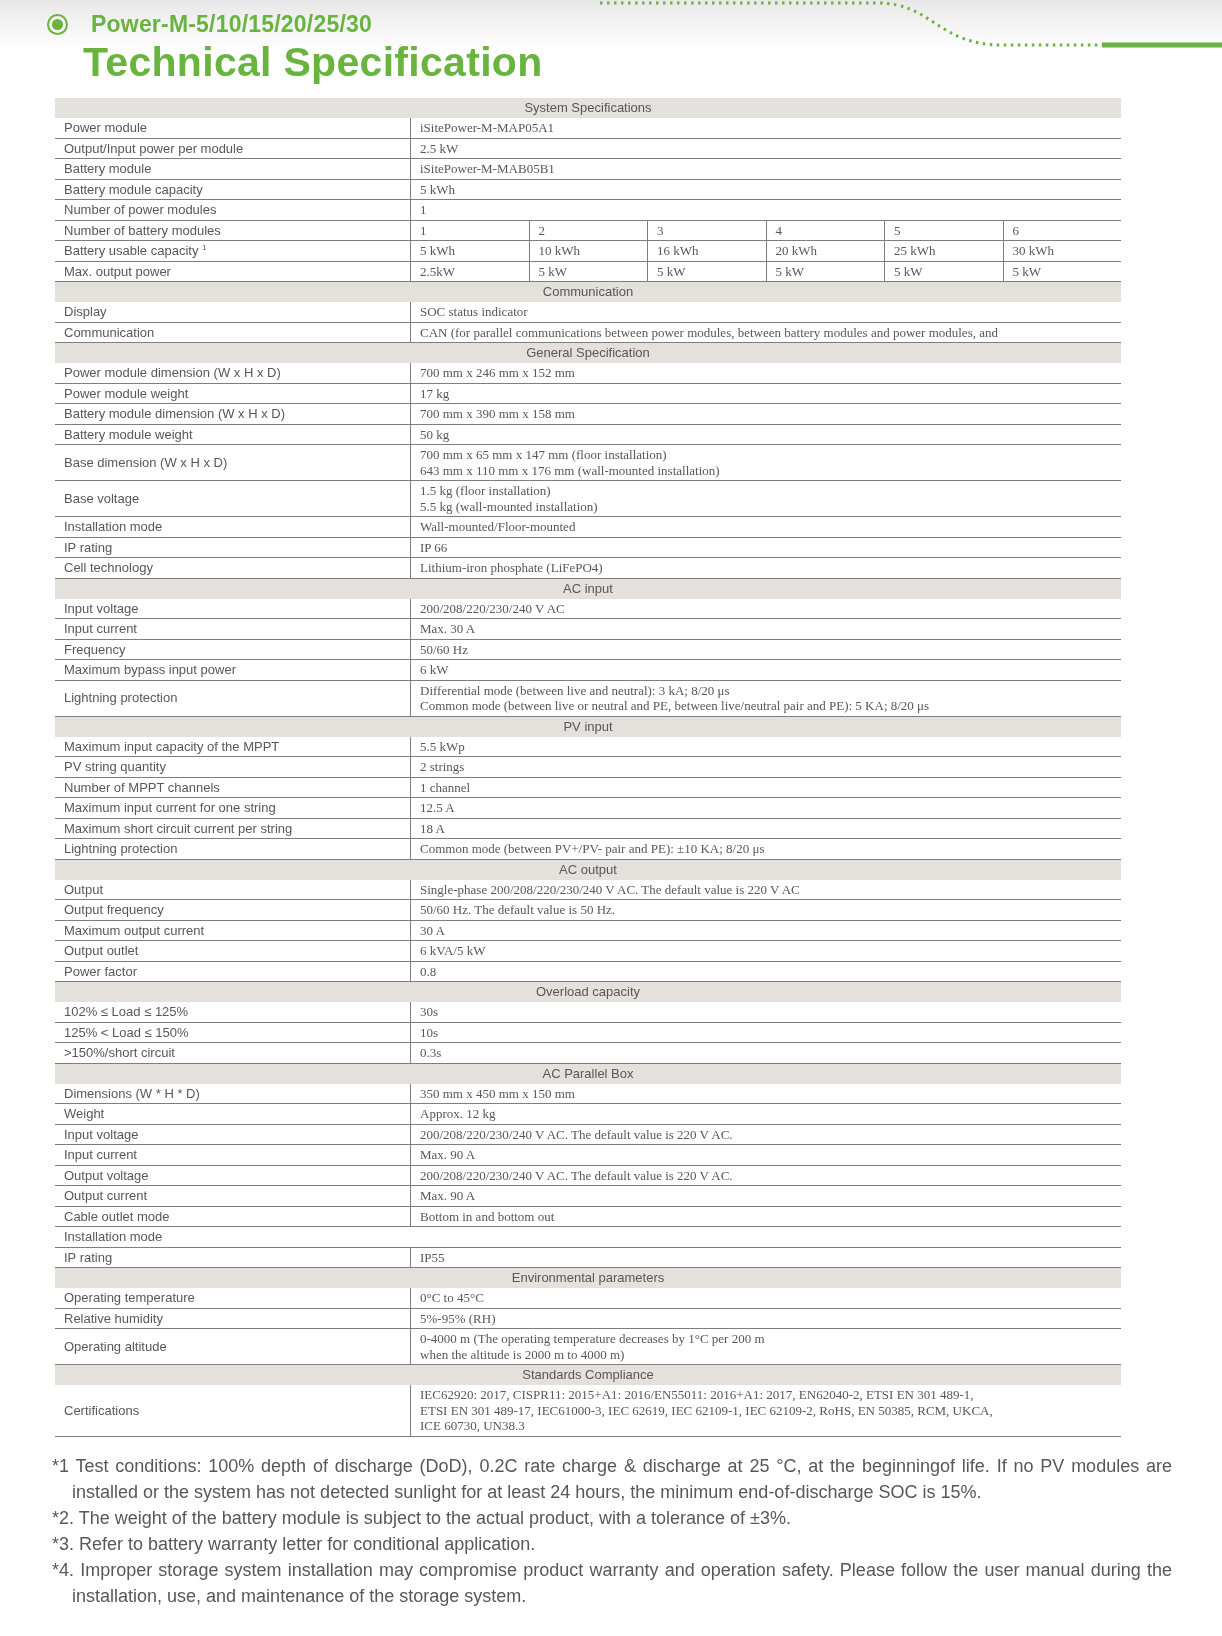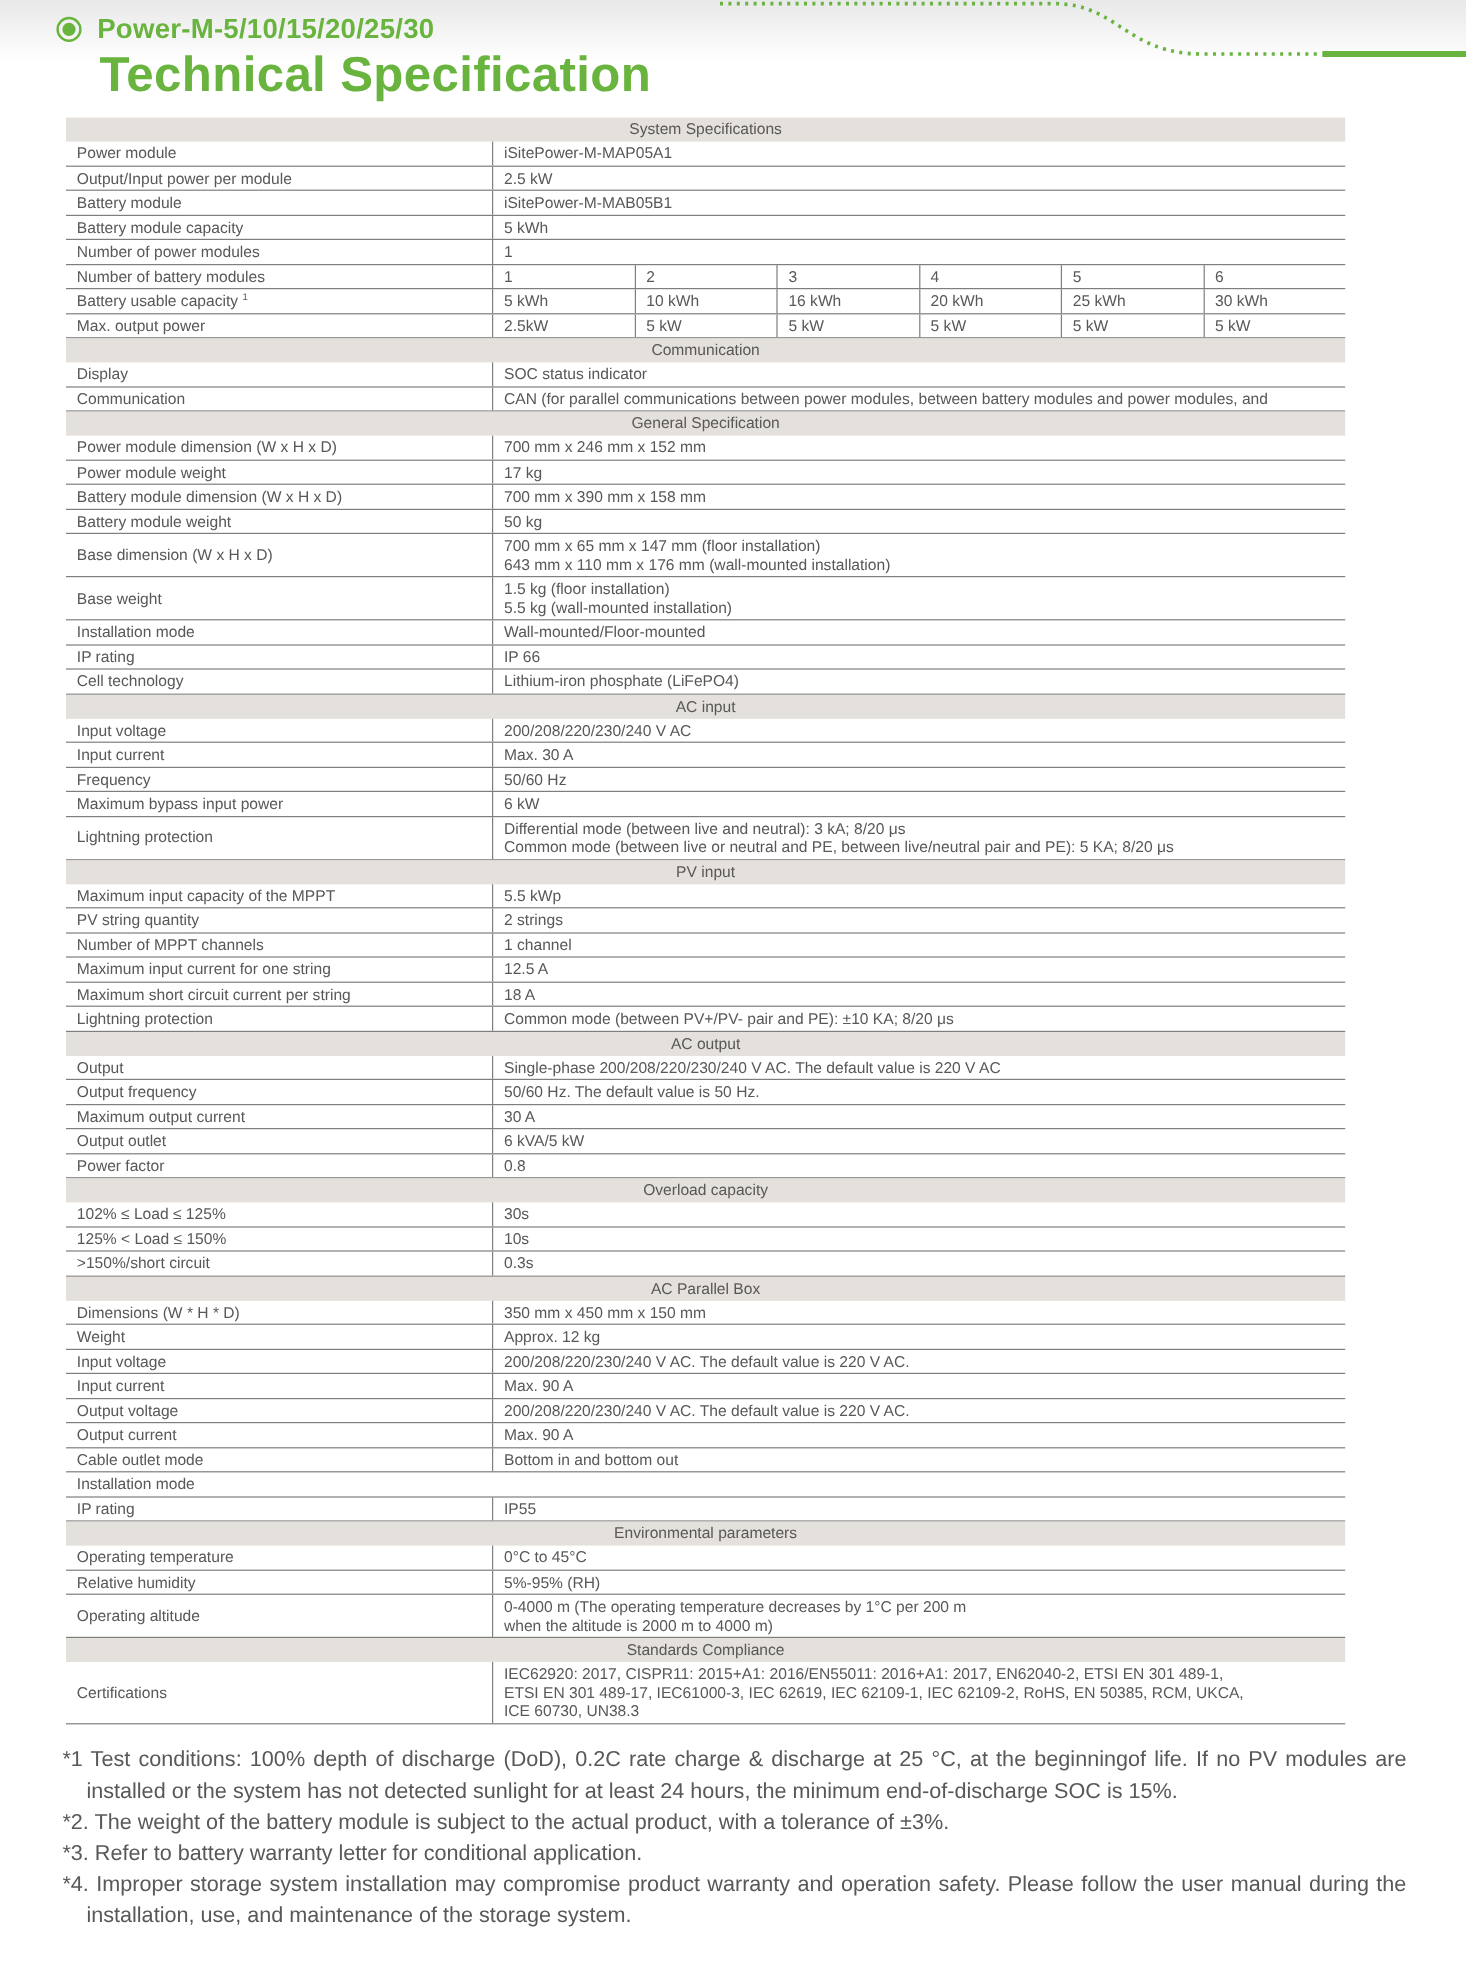--- a/index.html
+++ b/index.html
@@ -24,21 +24,21 @@
     background:linear-gradient(180deg,#e8e8e8 0%,#f5f5f5 55%,#ffffff 100%);
     z-index:0;
   }
   .deco{
     position:absolute;top:0;right:0;width:640px;height:58px;z-index:1;
   }
   .page-header{
     position:relative;z-index:2;
     padding:11px 0 0 47px;
   }
-  .brand-line{display:flex;align-items:center;gap:13px;}
+  .brand-line{display:flex;align-items:center;gap:23px;}
   .bullet-icon{
     width:21px;height:21px;border:2px solid var(--accent);border-radius:50%;
     display:flex;align-items:center;justify-content:center;flex:0 0 auto;
   }
   .bullet-icon .dot{width:11px;height:11px;border-radius:50%;background:var(--accent);}
   .brand-title{font-size:23px;font-weight:bold;color:var(--accent);letter-spacing:0.2px;}
   .doc-title{font-size:41px;font-weight:bold;color:var(--accent);margin:1px 0 0 36px;letter-spacing:0.3px;}
   .spec-table{
     position:relative;z-index:2;
     margin:12px 0 16px 55px;
@@ -54,21 +54,21 @@
     border-bottom:1px solid var(--line);
     min-height:20px;
     align-items:stretch;
   }
   .cell{
     padding:2px 9px;
     font-size:13px;line-height:15.5px;
     display:flex;flex-direction:column;justify-content:center;
   }
   .label-cell{flex:0 0 355px;}
-  .vals{flex:1 1 auto;display:flex;align-items:flex-end;}
+  .vals{flex:1 1 auto;display:flex;align-items:flex-end;font-family:Liberation Serif, serif;}
   .val-cell{flex:1 1 0;border-left:1px solid var(--line);}
   sup{font-size:8px;line-height:0;}
   .footnotes{
     position:relative;z-index:2;
     margin:16px 50px 0 52px;
     font-size:18px;
   }
   .footnote{
     line-height:26px;
     padding-left:20px;text-indent:-20px;
@@ -290,21 +290,21 @@
       </div>
       <div class="vals">
         <div class="cell val-cell">
           <div>700 mm x 65 mm x 147 mm (floor installation)</div>
           <div>643 mm x 110 mm x 176 mm (wall-mounted installation)</div>
         </div>
       </div>
     </div>
     <div class="spec-row">
       <div class="cell label-cell">
-        <span><span>Base weight</span></span>
+        <span><span>Base voltage</span></span>
       </div>
       <div class="vals">
         <div class="cell val-cell">
           <div>1.5 kg (floor installation)</div>
           <div>5.5 kg (wall-mounted installation)</div>
         </div>
       </div>
     </div>
     <div class="spec-row">
       <div class="cell label-cell">

